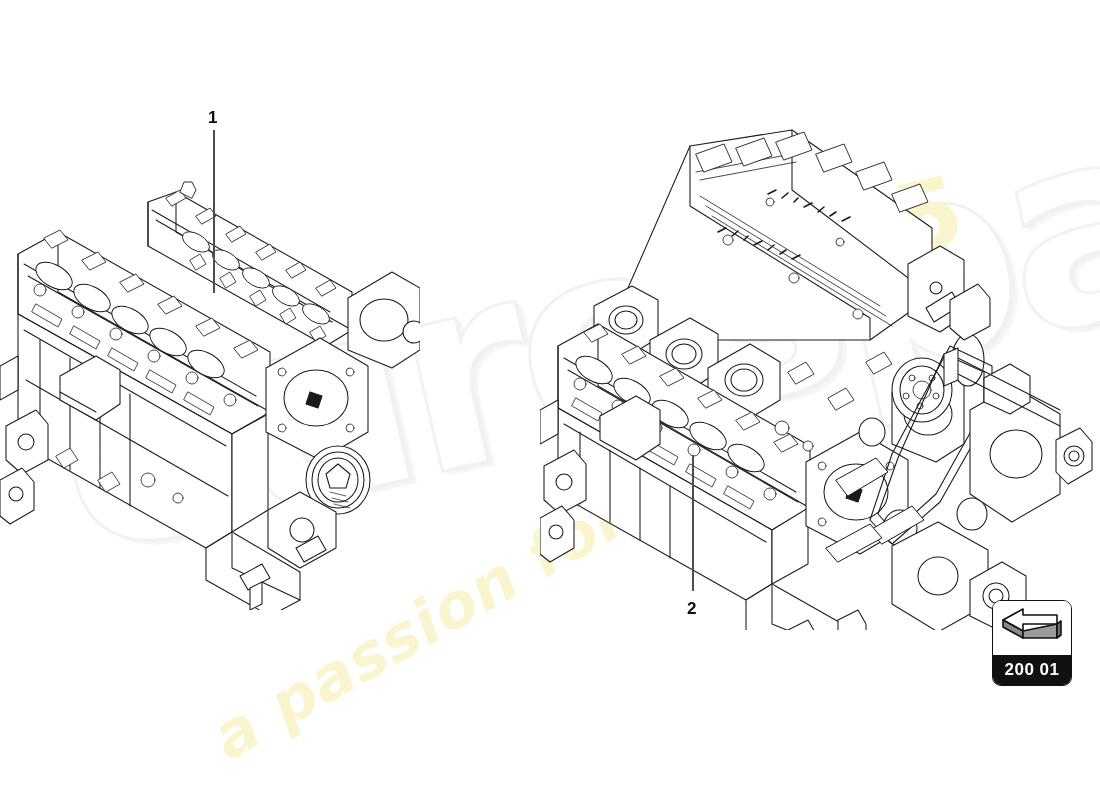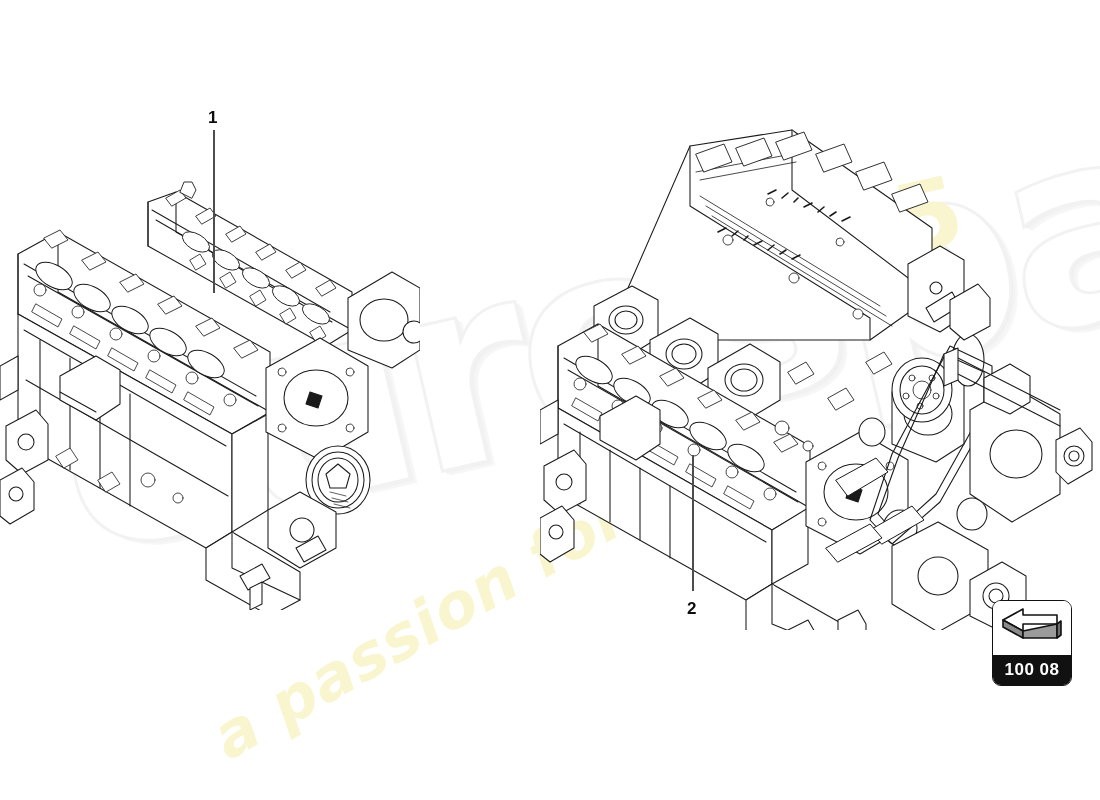--- a/index.html
+++ b/index.html
@@ -450,16 +450,16 @@
     <div id="ref-icon-arrow-area">
       <svg width="66" height="46" viewBox="0 0 66 46">
 
         <polygon points="4,15 24,4 24,10 58,10 58,19 24,19 24,26" fill="#ffffff" stroke="#111111" stroke-width="1.6" stroke-linejoin="round"></polygon>
 
         <polygon points="4,15 4,22 24,33 24,26" fill="#8a8a8a" stroke="#111111" stroke-width="1.6" stroke-linejoin="round"></polygon>
         <polygon points="24,26 24,33 58,33 58,19" fill="#9b9b9b" stroke="#111111" stroke-width="1.6" stroke-linejoin="round"></polygon>
         <polygon points="58,19 58,33 62,30 62,16" fill="#6f6f6f" stroke="#111111" stroke-width="1.6" stroke-linejoin="round"></polygon>
       </svg>
     </div>
-    <div id="ref-icon-label">100 08</div>
+    <div id="ref-icon-label">200 01</div>
   </div>
 
 </div>
 
 </body></html>

